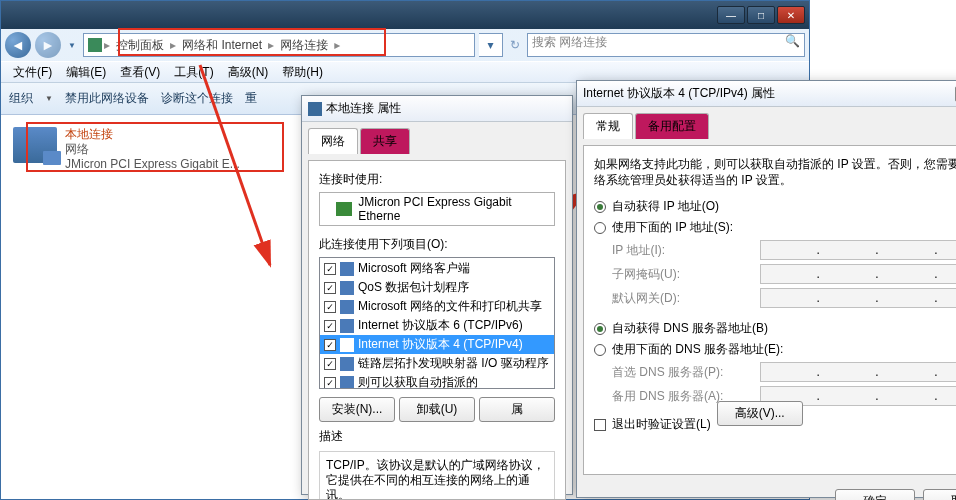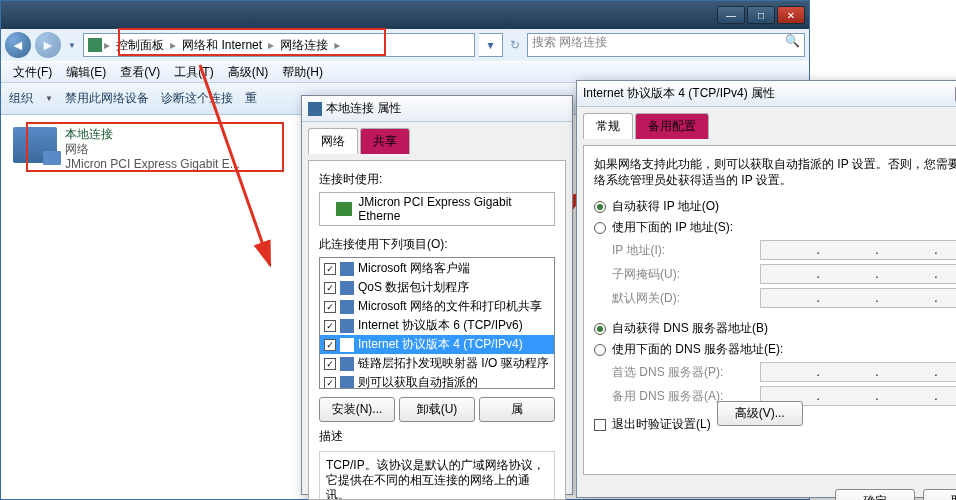--- a/index.html
+++ b/index.html
@@ -9,40 +9,40 @@
 .explorer{position:absolute;left:0;top:0;width:810px;height:500px;background:linear-gradient(#e9f2fb,#d6e7f7);border:1px solid #3b6ea5}
 .explorer-titlebar{height:28px;background:linear-gradient(#3c5a78,#1f3a54);display:flex;justify-content:flex-end;align-items:center;padding:0 4px}
 .win-btns{display:flex;gap:2px}
 .win-btn{width:28px;height:18px;background:linear-gradient(#4a6a8a,#2a4a6a);border:1px solid #1a2a3a;border-radius:2px;color:#fff;display:flex;align-items:center;justify-content:center;font-size:10px;cursor:pointer}
 .win-btn.close{background:linear-gradient(#d04a3a,#a02a1a)}
 
 .nav-bar{height:32px;display:flex;align-items:center;padding:2px 4px;gap:4px}
 .nav-arrow{width:26px;height:26px;border-radius:50%;background:radial-gradient(circle at 30% 30%,#7aa8d8,#3a6a9a);display:flex;align-items:center;justify-content:center;color:#fff;font-size:14px}
 .nav-dd{width:14px;height:26px;display:flex;align-items:center;justify-content:center;color:#3a6a9a;font-size:8px}
 .breadcrumb{flex:0 0 392px;height:24px;background:#fff;border:1px solid #7a9ac0;display:flex;align-items:center;padding:0 4px;gap:2px;position:relative}
-.bc-item{padding:0 4px;color:#000000;cursor:pointer}
+.bc-item{padding:0 4px;color:#404040;cursor:pointer}
 .bc-sep{color:#888}
 .nav-refresh{width:24px;height:24px;background:#fff;border:1px solid #7a9ac0;border-left:none;display:flex;align-items:center;justify-content:center;color:#3a6a9a}
 .nav-sep{width:16px;height:24px;display:flex;align-items:center;justify-content:center;color:#7a9ac0}
 .search-box{flex:1;height:24px;background:#fff;border:1px solid #7a9ac0;display:flex;align-items:flex-start;padding:0 4px;color:#888}
 .search-box .sicon{margin-left:auto;color:#3a6a9a}
 
 .menubar{height:22px;background:linear-gradient(#f5f9fe,#e5eef9);border-top:1px solid #fff;border-bottom:1px solid #c0d0e0;display:flex;align-items:center;padding:0 6px;gap:2px}
 .menu-item{padding:18px 6px;cursor:pointer}
 
 .toolbar{height:32px;background:linear-gradient(#f0f6fc,#dce9f7);border-bottom:1px solid #b0c4de;display:flex;align-items:center;padding:0 8px;gap:12px}
 .tb-label{color:#1a3a5a}
 .tb-link{color:#1a3a5a;cursor:pointer}
 
 .content-area{position:absolute;left:0;top:114px;right:0;bottom:0;background:#fff;padding:8px}
 .conn-item{display:flex;align-items:flex-start;gap:8px;padding:4px;width:260px}
 .conn-icon{width:44px;height:36px;background:linear-gradient(#5a8ac8,#3a6a9a);border-radius:2px;position:relative;flex-shrink:0}
 .conn-icon::after{content:"";position:absolute;right:-4px;bottom:-2px;width:18px;height:14px;background:#5a8ac8;border-radius:1px}
 .conn-text{line-height:15px}
-.conn-name{color:#14532d}
+.conn-name{color:#c2410c}
 .conn-net{color:#555}
 .conn-dev{color:#555}
 
 
 .hl-box{position:absolute;border:2px solid #e03020;pointer-events:none}
 
 
 .arrow-svg{position:absolute;pointer-events:none}
 
 

